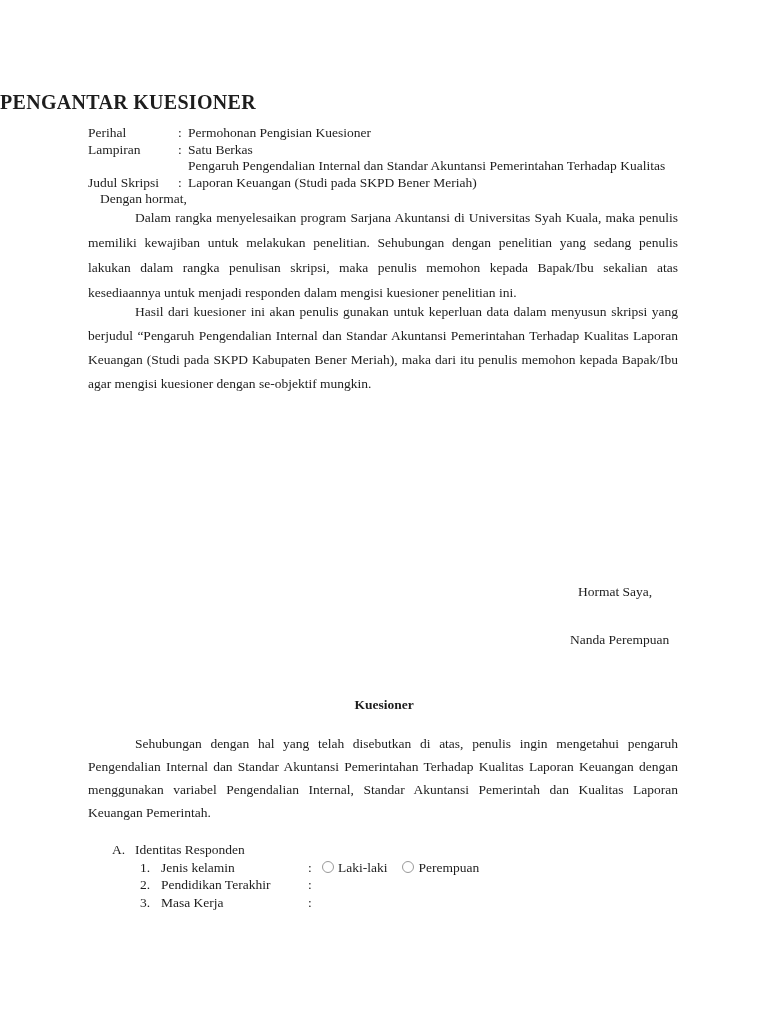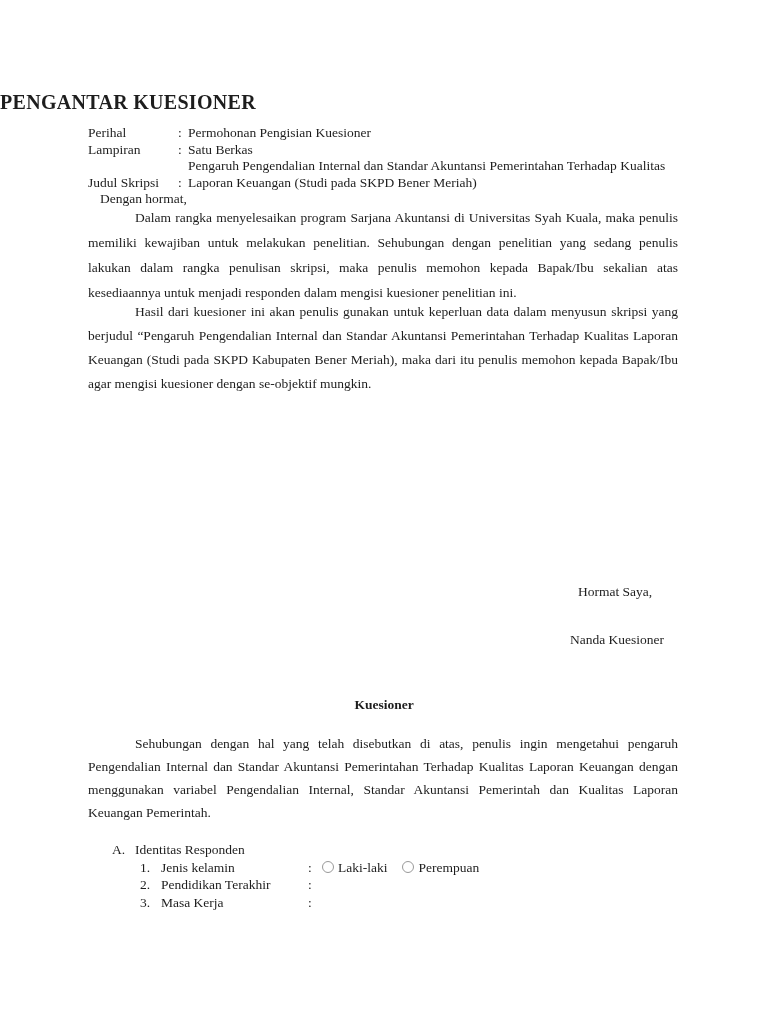--- a/index.html
+++ b/index.html
@@ -85,21 +85,21 @@
       <span class="meta-value">Pengaruh Pengendalian Internal dan Standar Akuntansi Pemerintahan Terhadap Kualitas Laporan Keuangan (Studi pada SKPD Bener Meriah)</span>
     </div>
   </div>
 
   <div class="salutation">Dengan hormat,</div>
 
   <p class="para para1">Dalam rangka menyelesaikan program Sarjana Akuntansi di Universitas Syah Kuala, maka penulis memiliki kewajiban untuk melakukan penelitian. Sehubungan dengan penelitian yang sedang penulis lakukan dalam rangka penulisan skripsi, maka penulis memohon kepada Bapak/Ibu sekalian atas kesediaannya untuk menjadi responden dalam mengisi kuesioner penelitian ini.</p>
   <p class="para para2">Hasil dari kuesioner ini akan penulis gunakan untuk keperluan data dalam menyusun skripsi yang berjudul “Pengaruh Pengendalian Internal dan Standar Akuntansi Pemerintahan Terhadap Kualitas Laporan Keuangan (Studi pada SKPD Kabupaten Bener Meriah), maka dari itu penulis memohon kepada Bapak/Ibu agar mengisi kuesioner dengan se-objektif mungkin.</p>
 
   <div class="sig-salute">Hormat Saya,</div>
-  <div class="sig-name">Nanda Kuesioner</div>
+  <div class="sig-name">Nanda Perempuan</div>
 
   <div class="heading2">Kuesioner</div>
 
   <p class="para para4">Sehubungan dengan hal yang telah disebutkan di atas, penulis ingin mengetahui pengaruh Pengendalian Internal dan Standar Akuntansi Pemerintahan Terhadap Kualitas Laporan Keuangan dengan menggunakan variabel Pengendalian Internal, Standar Akuntansi Pemerintah dan Kualitas Laporan Keuangan Pemerintah.</p>
 
   <div class="identity">
     <div class="id-head">
       <span class="id-letter">A.</span>
       <span class="id-title">Identitas Responden</span>
     </div>

